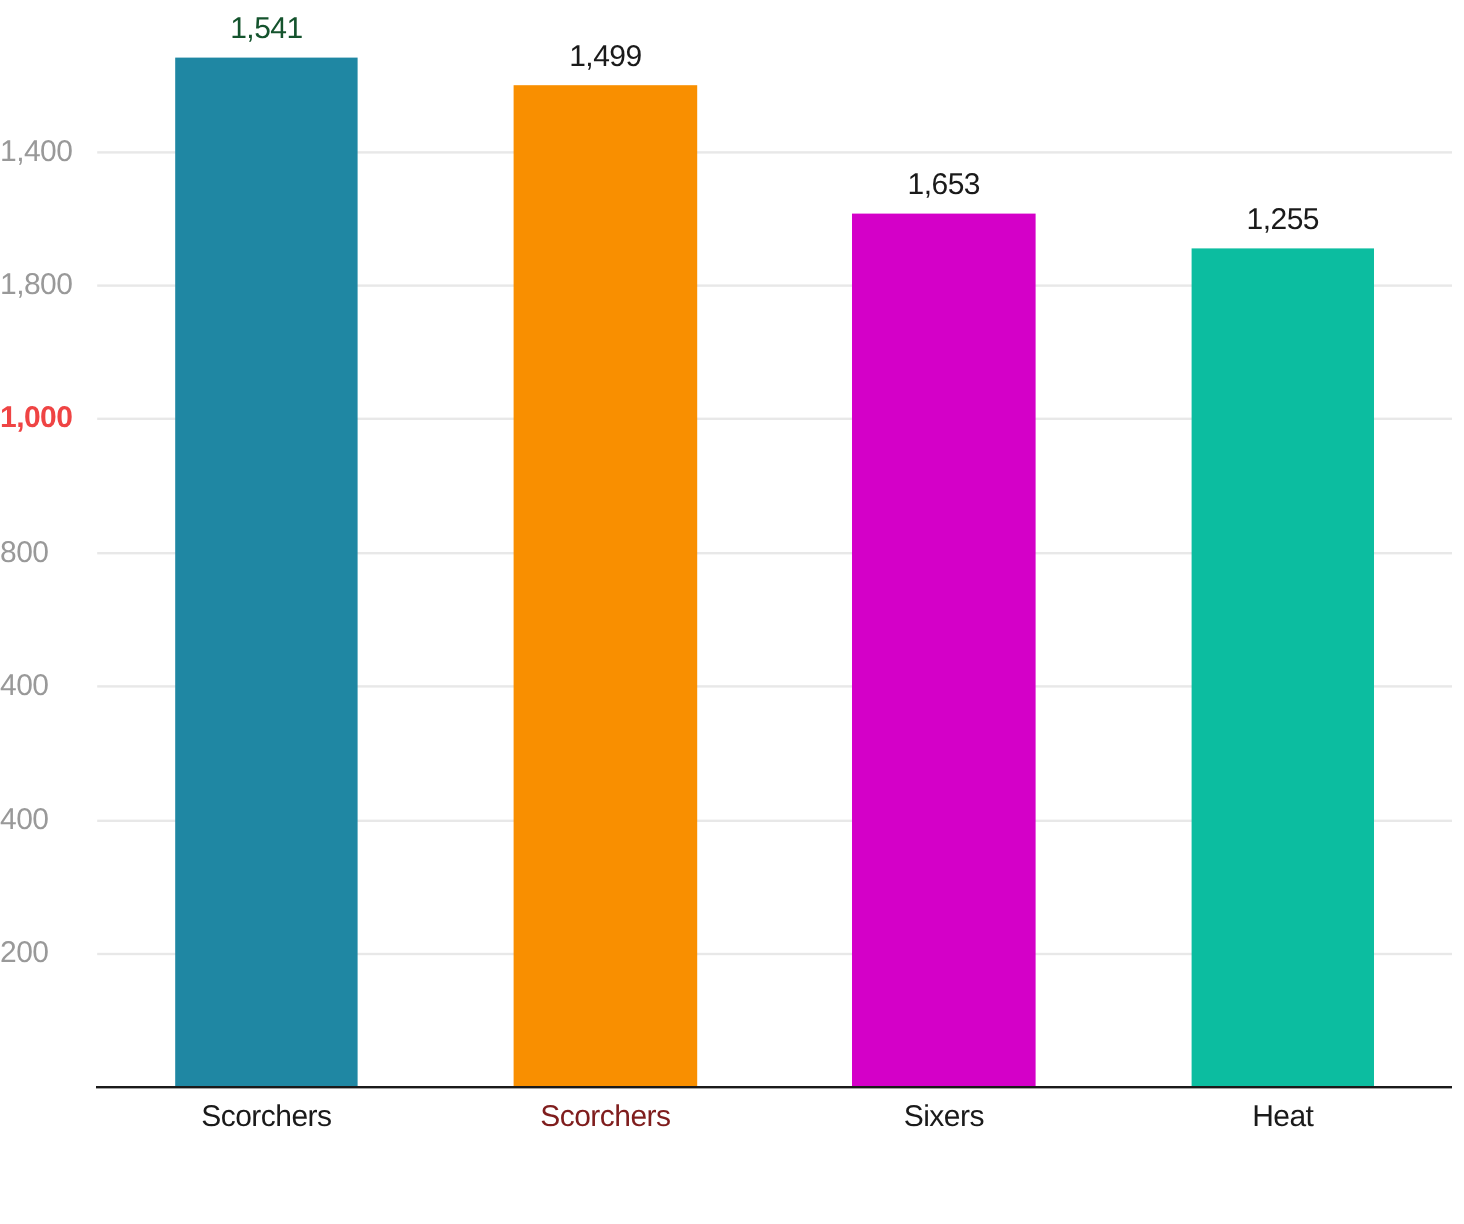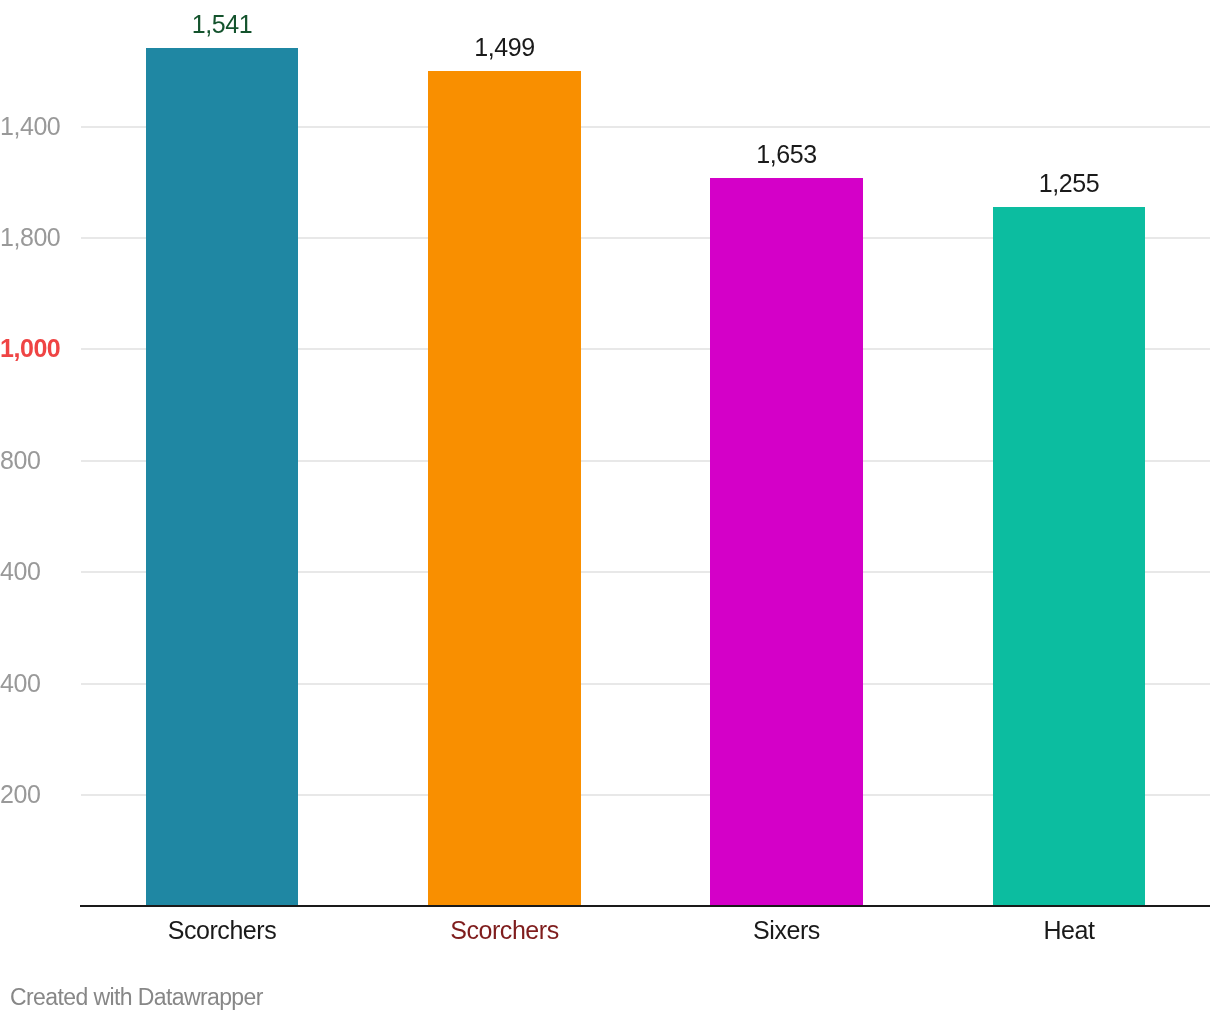--- a/index.html
+++ b/index.html
@@ -101,14 +101,13 @@
     <div class="value-label" id="value-3" style="left: 993px; width: 152px; top: 171px; color: rgb(26, 26, 26);">1,255</div>
   </div>
 
   <div id="cat-labels">
     <div class="cat-label" id="cat-0" style="left: 146px; width: 152px; top: 918px; color: rgb(26, 26, 26);">Scorchers</div>
     <div class="cat-label" id="cat-1" style="left: 428px; width: 153px; top: 918px; color: #7f1d1d;">Scorchers</div>
     <div class="cat-label" id="cat-2" style="left: 710px; width: 153px; top: 918px; color: rgb(26, 26, 26);">Sixers</div>
     <div class="cat-label" id="cat-3" style="left: 993px; width: 152px; top: 918px; color: rgb(26, 26, 26);">Heat</div>
   </div>
 
-  <div class="footer" id="footer" style="color: rgb(135, 135, 135);">Created with Datawrapper</div>
 </div>
 
 </body></html>

